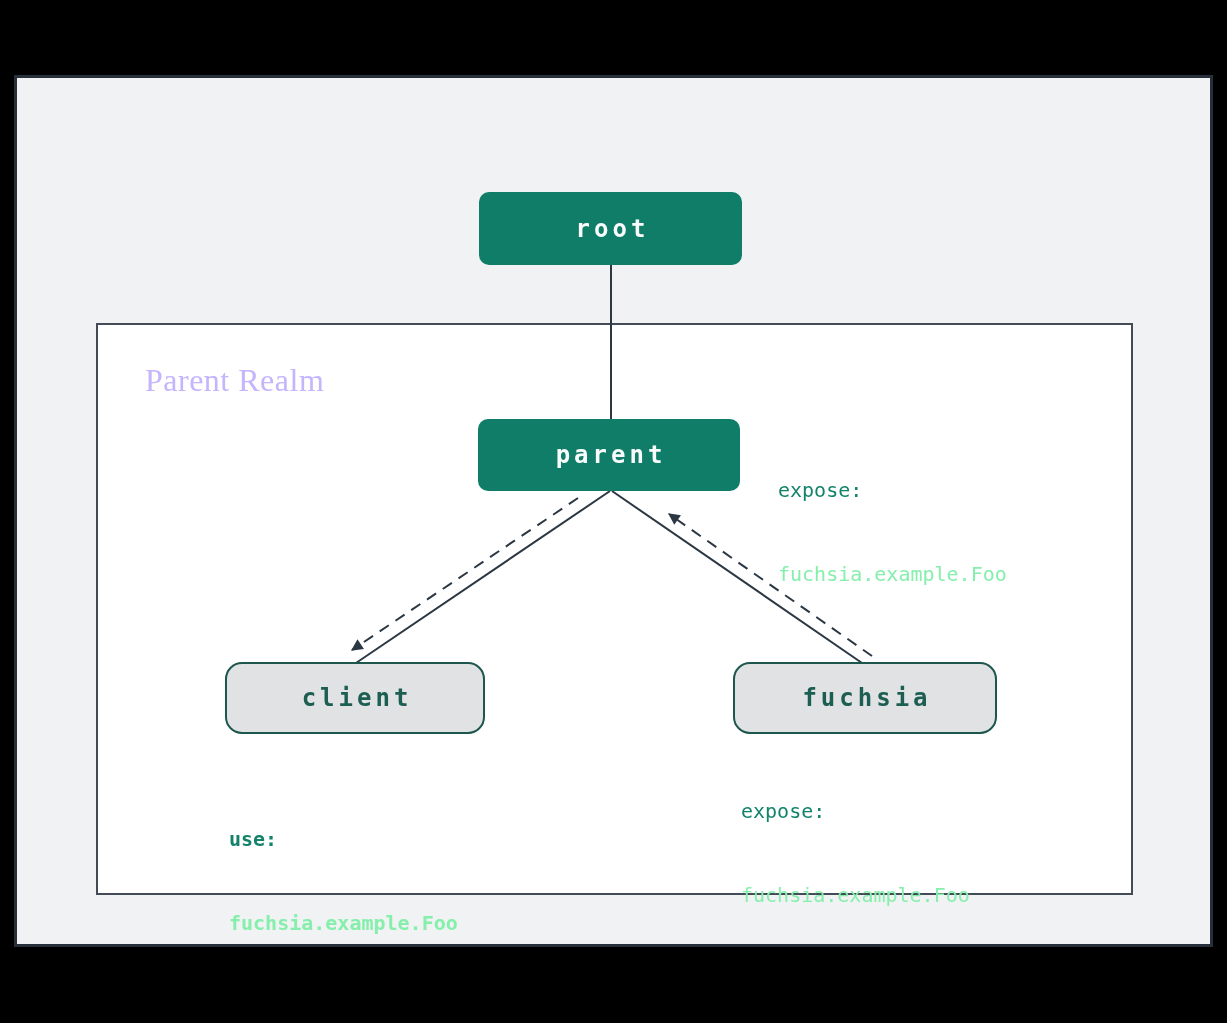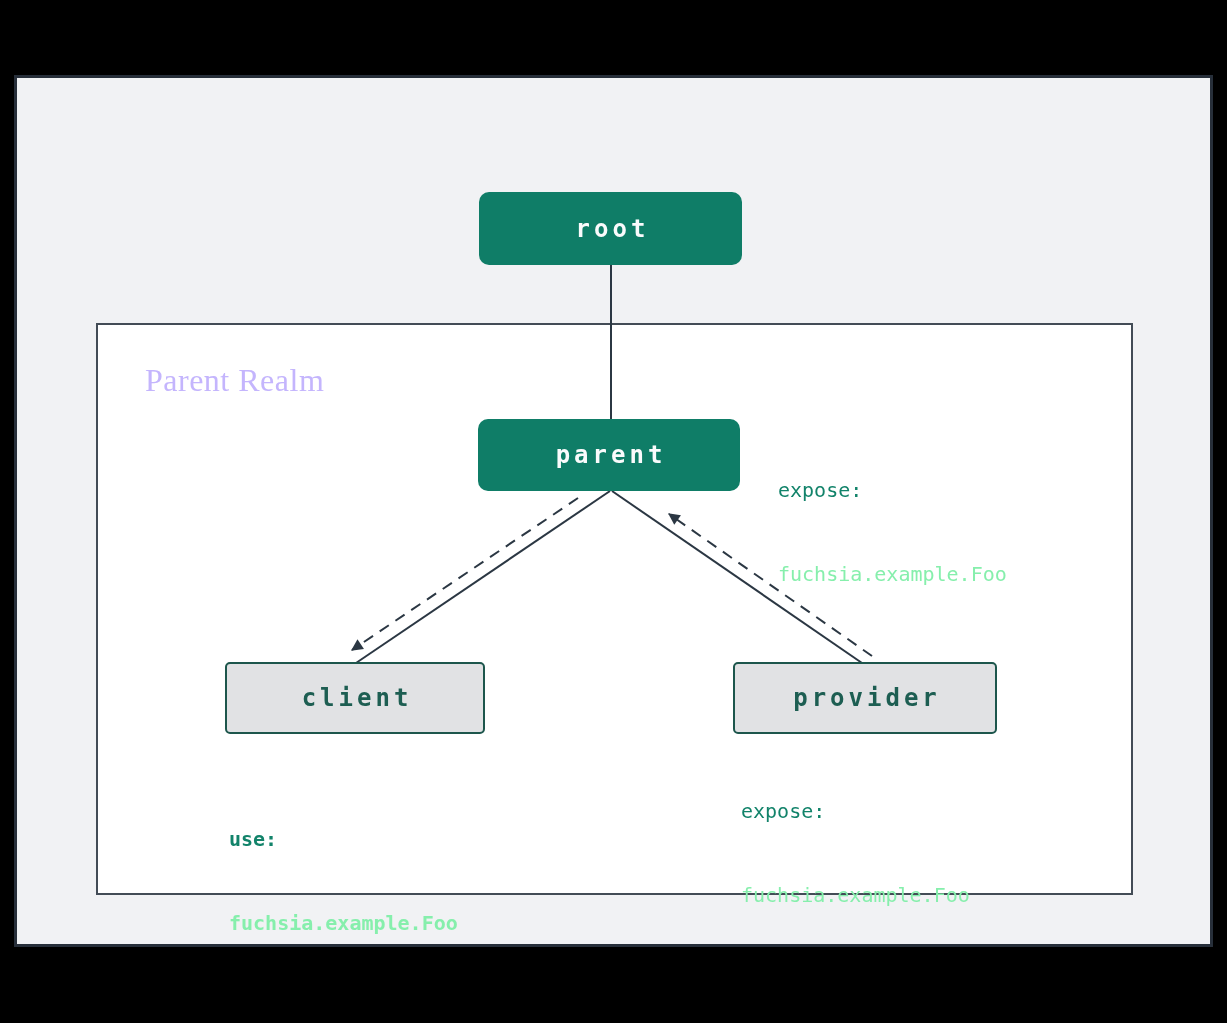--- a/index.html
+++ b/index.html
@@ -54,21 +54,21 @@
     border-radius: 10px;
   }
   .node-filled {
     background: #0f7d67;
     color: #fafbfc;
   }
   .node-outline {
     background: #e1e2e4;
     border: 2px solid #1d564c;
     color: #1d5e52;
-    border-radius: 5px;
+    border-radius: 17px;
   }
   .node-root     { left: 479px; top: 192px; width: 263px; height: 73px; }
   .node-parent   { left: 478px; top: 419px; width: 262px; height: 72px; }
   .node-client   { left: 225px; top: 662px; width: 260px; height: 72px; }
   .node-provider { left: 733px; top: 662px; width: 264px; height: 72px; }
   .annot {
     position: absolute;
     font-family: "DejaVu Sans Mono", monospace;
     font-size: 20px;
     line-height: 28px;
@@ -115,21 +115,21 @@
 
   <div class="node node-filled node-parent">
     <span>parent</span>
   </div>
 
   <div class="node node-outline node-client">
     <span>client</span>
   </div>
 
   <div class="node node-outline node-provider">
-    <span>provider</span>
+    <span>fuchsia</span>
   </div>
 
   <div class="annot annot-offer">
     <span class="kw">expose:</span>
     <span class="val">fuchsia.example.Foo</span>
   </div>
 
   <div class="annot annot-use">
     <span class="kw">use:</span>
     <span class="val">fuchsia.example.Foo</span>

